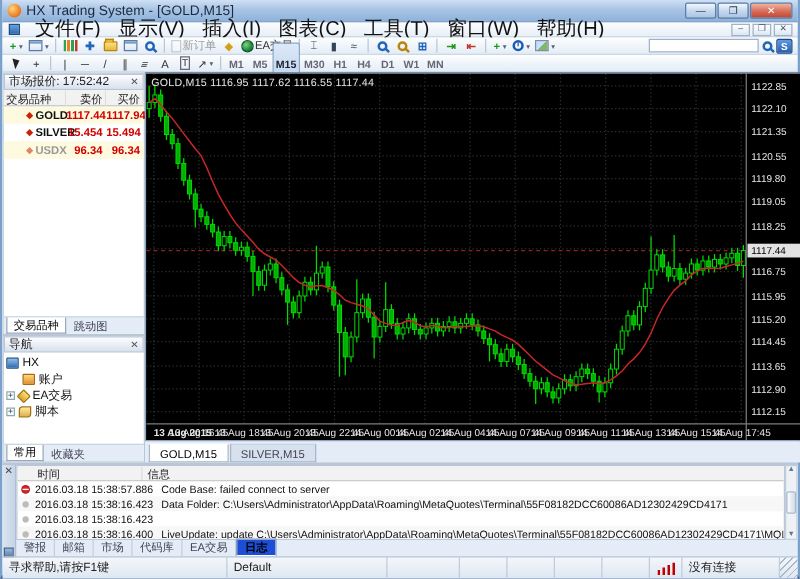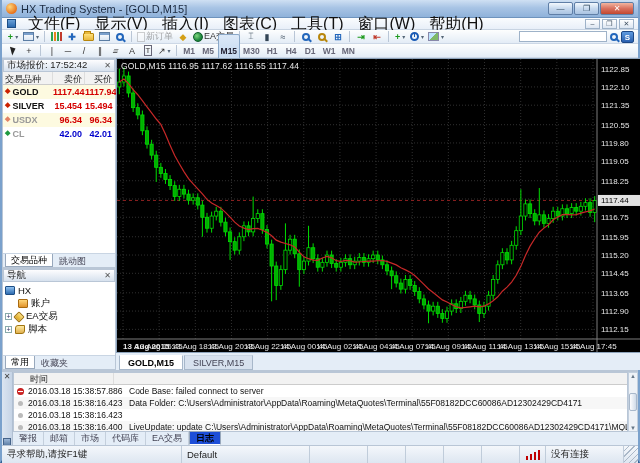--- a/index.html
+++ b/index.html
@@ -50,21 +50,21 @@
 
 .main{position:absolute;left:0;top:58px;width:100%;height:296px;display:flex}
 .leftcol{width:114px;height:312px;background:#e4edf7;border-right:2px solid #c3d2e4;position:relative;flex:none}
 .panel-h{height:13px;background:linear-gradient(#fdfdfe,#d7e1ee);border:1px solid #b9c6d6;display:flex;align-items:center;padding:0 3px;font-size:9.5px;color:#222}
 .panel-x{margin-left:auto;font-size:8px;color:#555;line-height:9px}
 .mw{position:absolute;left:0;top:0;width:114px;height:210px;background:#fff;border:1px solid #b9c6d6}
 .mw-grid{display:grid;grid-template-columns:50px 32px 30px;font-size:9px}
 .mw-grid .hcell{background:#f2f2f2;border-bottom:1px solid #ccc;border-right:1px solid #ddd;padding:1px 2px;height:13px;color:#222}
 .mw-row{display:grid;grid-template-columns:50px 32px 30px;height:14px;font-size:9px;align-items:center}
 .mw-row.alt{background:#fdfae0}
-.sym{display:flex;gap:2px;padding-left:2px;font-weight:bold;color:#111}
+.sym{display:flex;align-items:center;gap:2px;padding-left:18px;font-weight:bold;color:#111}
 .sym.dim{color:#999}
 .dia{font-size:7px;line-height:7px}
 .px{text-align:right;padding-right:3px;font-weight:bold}
 .px.red{color:#d40000}.px.blue{color:#0000cc}
 .mini-tabs{position:absolute;left:0;bottom:0;width:100%;height:14px;background:#e4edf7;display:flex;align-items:flex-end;padding-left:2px;border-top:1px solid #c9d5e3}
 .mtab{height:13px;padding:0 5px;font-size:9px;line-height:13px;color:#445;border:1px solid transparent}
 .mtab.active{background:#fff;border:1px solid #98a8bc;border-top:none;color:#000}
 .nav{position:absolute;left:0;top:210px;width:114px;height:102px;background:#fff;border:1px solid #b9c6d6}
 .tree{font-size:9.5px;color:#111;padding:2px 0 0 2px}
 .trow{display:flex;align-items:center;height:13px;gap:3px;white-space:nowrap}
@@ -75,21 +75,21 @@
 .tico.acc{background:linear-gradient(#ffd77a,#e0922a);border:1px solid #a86a10}
 .tico.ind{background:linear-gradient(#f3f7a9,#b9c94a);border:1px solid #7c8a21}
 .tico.ea{background:linear-gradient(#ffe07a,#d9a520);border:1px solid #a07410;transform:rotate(45deg);width:8px;height:8px}
 .tico.scr{background:linear-gradient(#ffeaa0,#e0b050);border:1px solid #a07410;border-radius:3px 0 3px 0}
 
 .chartzone{position:relative;width:526px;height:312px;background:#dfe9f5}
 .chartwrap{position:absolute;left:0;top:0;width:526px;height:295px;background:#000;border:1px solid #8ea4bc}
 .chart-title{position:absolute;left:4px;top:2px;color:#e8e8e8;font-size:8.5px;letter-spacing:.2px}
 .chart-tabs{position:absolute;left:0;top:295px;width:526px;height:17px;background:#e4edf7;display:flex;align-items:flex-end;padding-left:3px}
 .ctab{height:15px;padding:0 8px;font-size:9px;line-height:15px;color:#445;border:1px solid #a7b7ca;border-top:1px solid #c9d5e3;background:#d7e1ee;margin-right:1px}
-.ctab.active{background:#fff;color:#000;font-weight:bold;border-top:1px solid #fff}
+.ctab.active{background:#fff;color:#000;font-weight:normal;border-top:1px solid #fff}
 
 .terminal{position:absolute;left:0;top:370px;width:100%;height:75px;background:#e4edf7;border-top:2px solid #b9c6d6}
 .tstrip{position:absolute;left:0;top:0;width:11px;height:75px;background:linear-gradient(90deg,#dbe5f1,#c6d4e6);border-right:1px solid #b0bfd2;display:flex;flex-direction:column;align-items:center;justify-content:space-between;padding:1px 0}
 .tstrip .x{font-size:8px;color:#444;line-height:8px}
 .tstrip .dock{width:8px;height:8px;background:linear-gradient(#9db8d8,#5e7fa6);border:1px solid #46648a}
 .tbody{position:absolute;left:11px;top:0;right:10px;height:60px;background:#fff;border:1px solid #b9c6d6;overflow:hidden}
 .lhead{display:flex;height:12px;background:#f2f2f2;border-bottom:1px solid #ccc;font-size:9px;color:#222}
 .lhead .c1{width:100px;padding:0 3px 0 16px;border-right:1px solid #ddd;line-height:12px}
 .lhead .c2{flex:1;padding:0 4px;line-height:12px}
 .lrow{display:flex;height:12px;font-size:8.5px;color:#111;align-items:center}
@@ -300,28 +300,20 @@
           <span class="px red">15.454</span>
             <span class="px red">15.494</span>
         </div>
         <div class="mw-row alt">
           <span class="sym dim">
               <span class="dia" style="color:#cc2200;opacity:.55">◆</span>
               <span>USDX</span>
             </span>
           <span class="px red">96.34</span>
             <span class="px red">96.34</span>
-        </div>
-        <div class="mw-row">
-          <span class="sym dim">
-              <span class="dia" style="color:#1f9a3f">◆</span>
-              <span>CL</span>
-            </span>
-          <span class="px blue">42.00</span>
-            <span class="px blue">42.01</span>
         </div>
         <div class="mini-tabs">
           <span class="mtab active">交易品种</span>
           <span class="mtab">跳动图</span>
         </div>
       </div>
 
       <div class="nav">
         <div class="panel-h">
           <span>导航</span>
@@ -641,20 +633,21 @@
   </div>
 
   <div class="terminal">
     <div class="tstrip">
       <span class="x">✕</span>
       <span class="dock"></span>
     </div>
     <div class="tbody">
       <div class="lhead">
         <span class="c1">时间</span>
+        <span class="c2">信息</span>
       </div>
       <div class="lrow">
         <span class="ic err"></span>
         <span class="t">2016.03.18 15:38:57.886</span>
           <span class="m">Code Base: failed connect to server</span>
       </div>
       <div class="lrow">
         <span class="ic inf"></span>
         <span class="t">2016.03.18 15:38:16.423</span>
           <span class="m">Data Folder: C:\Users\Administrator\AppData\Roaming\MetaQuotes\Terminal\55F08182DCC60086AD12302429CD4171</span>

